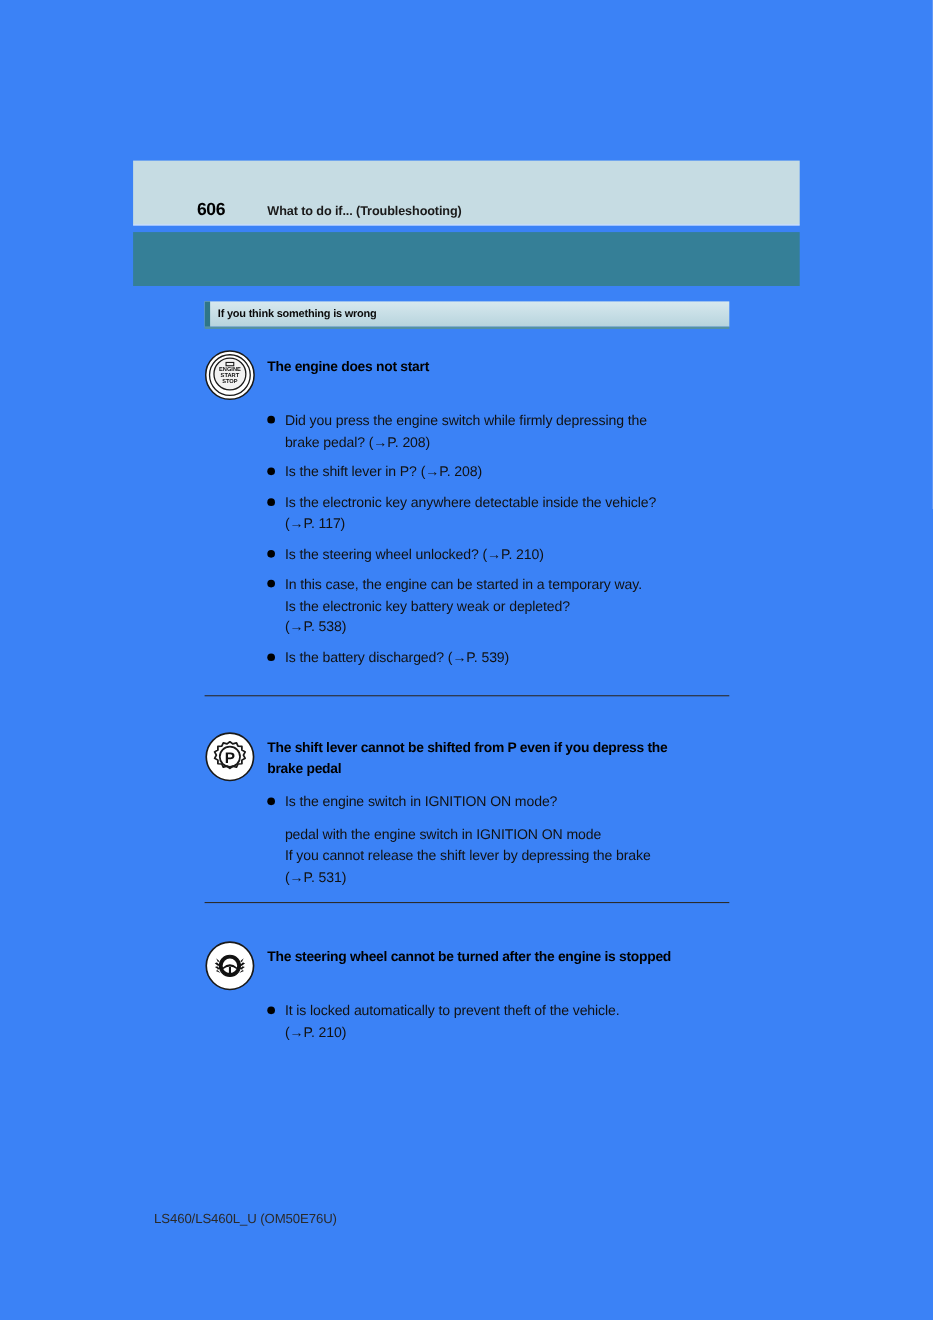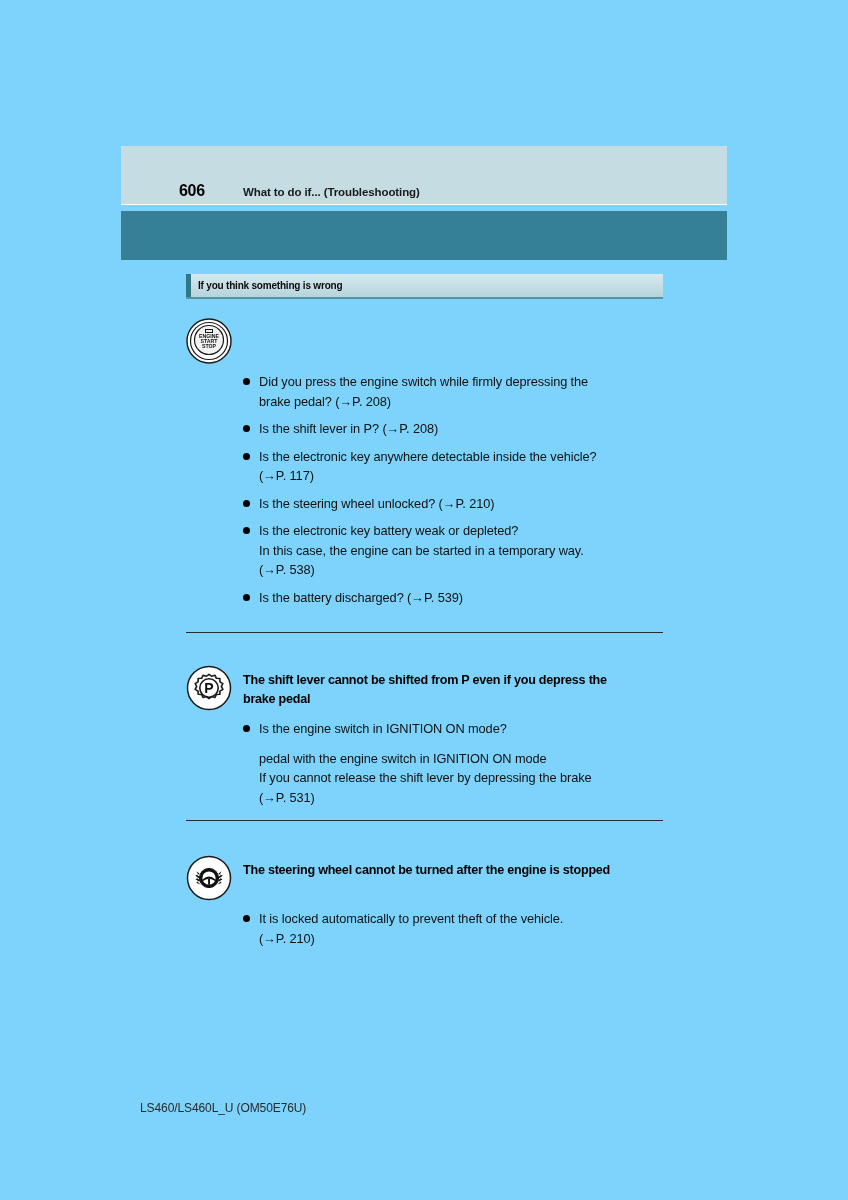--- a/index.html
+++ b/index.html
@@ -14,21 +14,21 @@
     font-family: "Liberation Sans", sans-serif;
     color: #000000;
     overflow: hidden;
   }
 
   .page {
     position: absolute;
     left: 0; top: 0;
     width: 848px;
     height: 1200px;
-    background: #7dd3fc;
+    background: #3b82f6;
   }
 
   
   .header-band {
     position: absolute;
     left: 121px;
     top: 146px;
     width: 606px;
     height: 58px;
     background: #c6dce3;
@@ -209,20 +209,21 @@
         <svg class="icon-svg" viewBox="0 0 46 46" width="46" height="46" aria-hidden="true">
           <circle cx="23" cy="23" r="22" fill="#ffffff" stroke="#1a1a1a" stroke-width="1.4"></circle>
           <circle cx="23" cy="23" r="18.5" fill="#ffffff" stroke="#1a1a1a" stroke-width="1.2"></circle>
           <circle cx="23" cy="22" r="14.5" fill="#f2f2f2" stroke="#1a1a1a" stroke-width="1.2"></circle>
           <rect x="19.5" y="11.5" width="7" height="3" fill="none" stroke="#1a1a1a" stroke-width="1"></rect>
           <text x="23" y="19.6" text-anchor="middle" font-family="'Liberation Sans',sans-serif" font-size="5.2" font-weight="bold" fill="#111">ENGINE</text>
           <text x="23" y="24.9" text-anchor="middle" font-family="'Liberation Sans',sans-serif" font-size="5.2" font-weight="bold" fill="#111">START</text>
           <text x="23" y="30.2" text-anchor="middle" font-family="'Liberation Sans',sans-serif" font-size="5.2" font-weight="bold" fill="#111">STOP</text>
         </svg>
       </div>
+      <div class="block-title">The engine does not start</div>
     </div>
 
     <div class="bullets">
 
       <div class="bullet-item">
         <span class="dot"></span>
         <div class="line justify">Did you press the engine switch while firmly depressing the</div>
         <div class="line">brake pedal? (→P. 208)</div>
       </div>
 
@@ -237,22 +238,22 @@
         <div class="line">(→P. 117)</div>
       </div>
 
       <div class="bullet-item">
         <span class="dot"></span>
         <div class="line">Is the steering wheel unlocked? (→P. 210)</div>
       </div>
 
       <div class="bullet-item">
         <span class="dot"></span>
+        <div class="line">In this case, the engine can be started in a temporary way.</div>
         <div class="line">Is the electronic key battery weak or depleted?</div>
-        <div class="line">In this case, the engine can be started in a temporary way.</div>
         <div class="line">(→P. 538)</div>
       </div>
 
       <div class="bullet-item">
         <span class="dot"></span>
         <div class="line">Is the battery discharged? (→P. 539)</div>
       </div>
 
     </div>
   </div>

